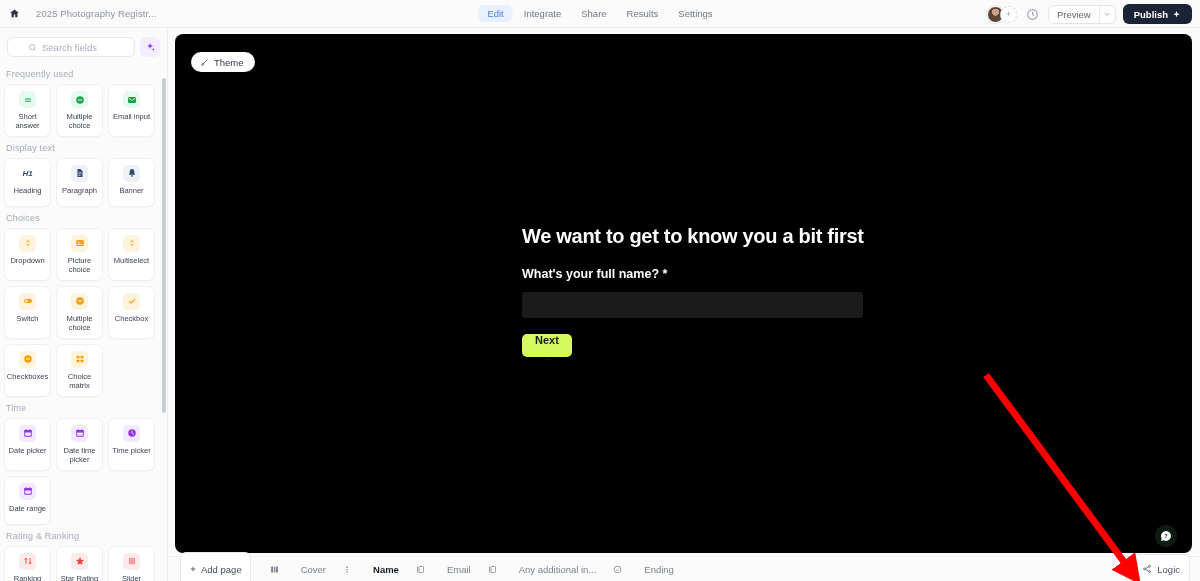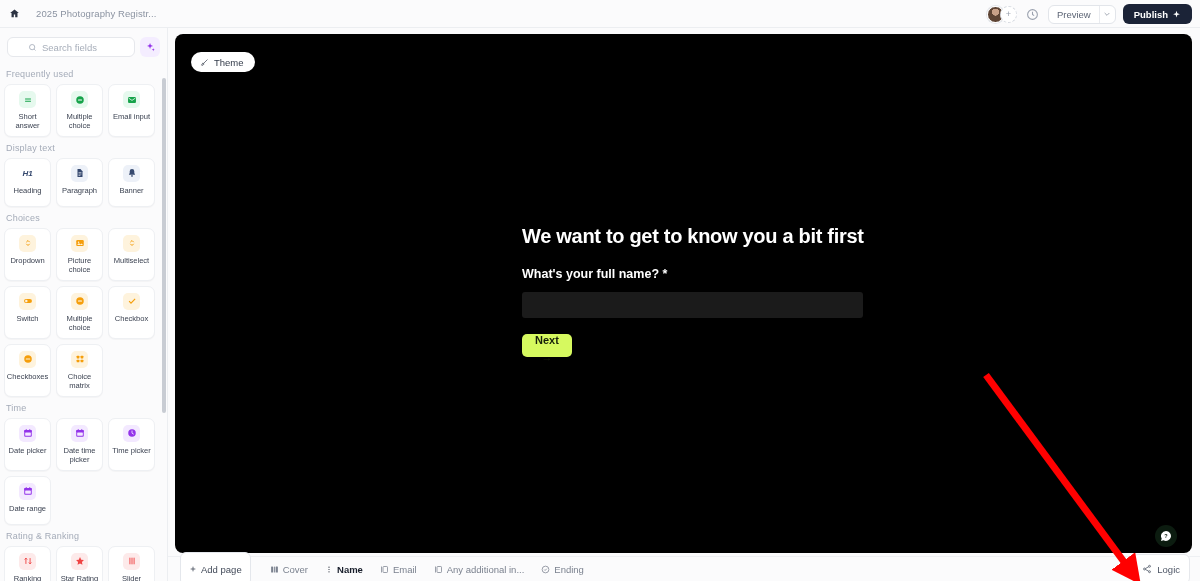--- a/index.html
+++ b/index.html
@@ -189,21 +189,21 @@
     background: #fbfbfc; border-top: 1px solid #eef0f3;
     display: flex; align-items: center; padding: 0 10px 0 12px; gap: 3px;
   }
   .add-page {
     display: flex; align-items: center; gap: 4px; font-size: 9.5px; color: #424a59;
     border: 1px solid #e4e7ec; background: #fff; border-radius: 6px;
     height: 18px; padding: 16px 8px; cursor: pointer; margin-right: 9px;
     font-family: "Liberation Sans", sans-serif;
   }
   .page-chip {
-    display: flex; align-items: center; gap: 4px; font-size: 9.5px; color: #7b828f;
+    display: flex; align-items: center; gap: 22px; font-size: 9.5px; color: #7b828f;
     height: 18px; padding: 0 7px; border-radius: 5px; cursor: pointer;
     white-space: nowrap;
   }
   .page-chip.active { color: #171d2a; font-weight: 700; }
   .page-chip svg { flex: 0 0 auto; }
   .logic-btn {
     margin-left: auto; display: flex; align-items: center; gap: 5px;
     font-size: 9.5px; color: #4e5666; border: 1px solid #e6e8ec; background: #fff;
     border-radius: 6px; height: 19px; padding: 14px 9px; cursor: pointer;
     font-family: "Liberation Sans", sans-serif;
@@ -220,20 +220,27 @@
 <div id="app">
 
   <div class="topbar">
     <div class="home-btn">
       <svg viewBox="0 0 24 24" fill="#2b3242">
         <path d="M12 3 2.5 11h3v9h5v-6h3v6h5v-9h3z"></path>
       </svg>
     </div>
     <div class="form-title">2025 Photography Registr...</div>
 
+    <div class="top-tabs">
+      <div class="top-tab active">Edit</div>
+      <div class="top-tab">Integrate</div>
+      <div class="top-tab">Share</div>
+      <div class="top-tab">Results</div>
+      <div class="top-tab">Settings</div>
+    </div>
 
     <div class="top-right">
       <div class="avatar-wrap">
         <div class="avatar"></div>
         <div class="plus-avatar">+</div>
       </div>
       <div class="icon-btn">
         <svg viewBox="0 0 24 24" fill="none" stroke="currentColor" stroke-width="2" width="13" height="13">
           <circle cx="12" cy="12" r="9"></circle>
             <path d="M12 7v5l3 2"></path>

